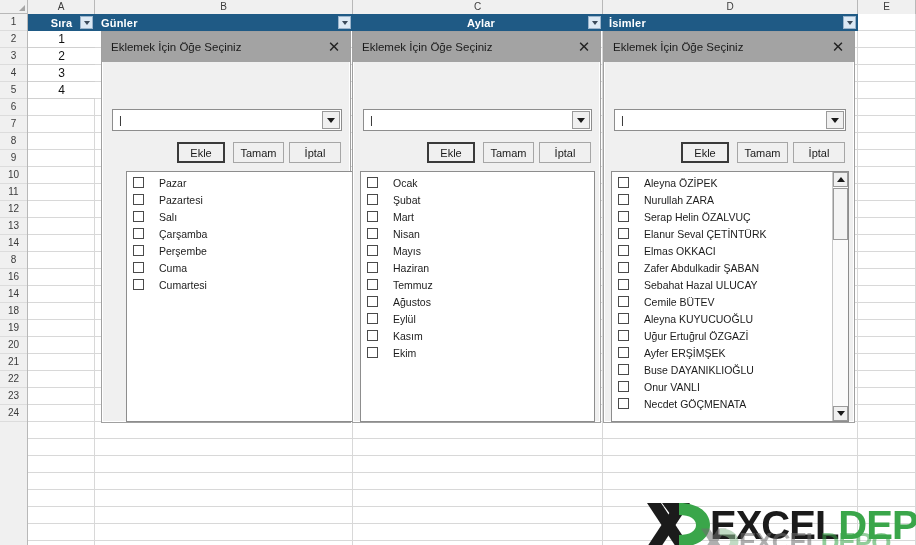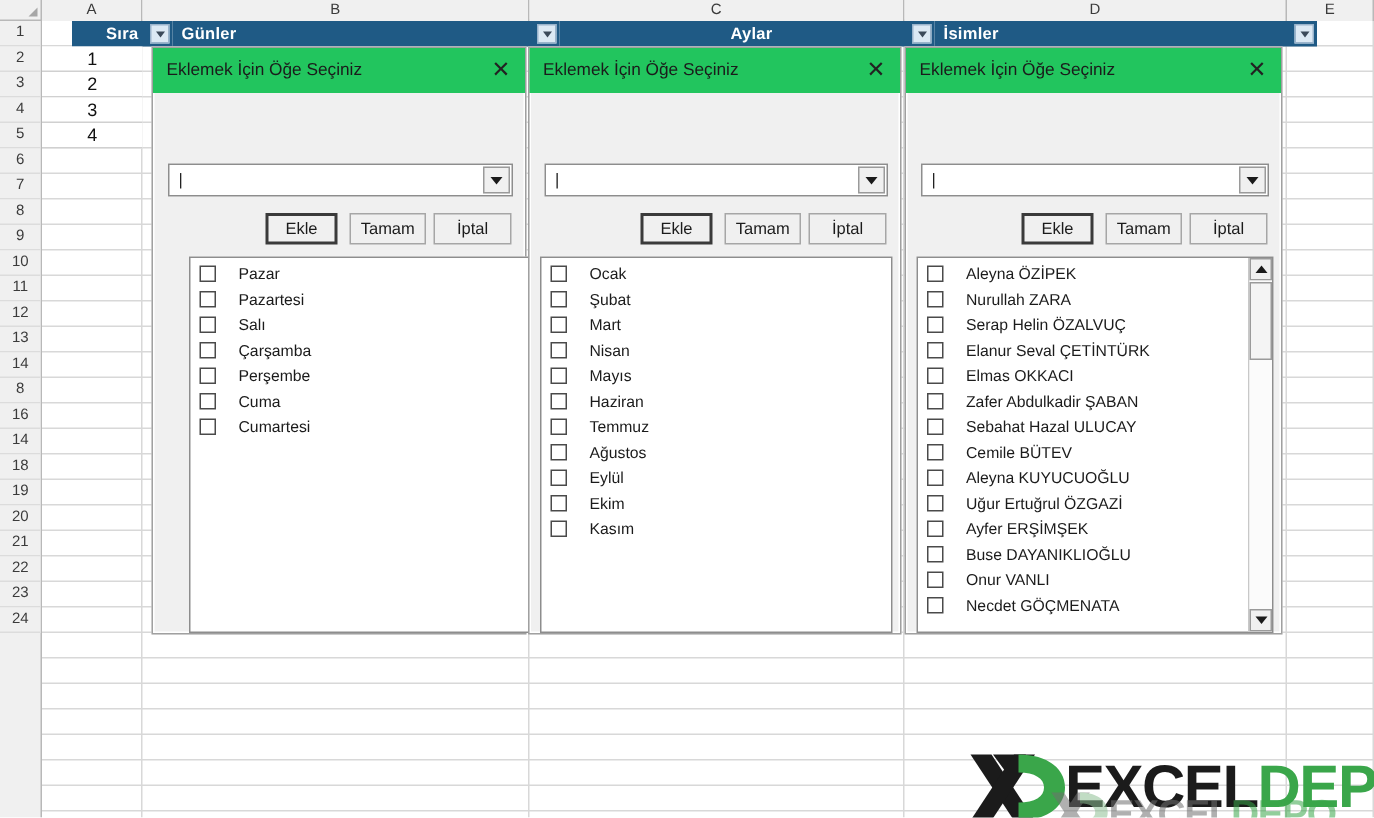--- a/index.html
+++ b/index.html
@@ -83,21 +83,20 @@
   
   .tbl-header {
     position: absolute;
     height: 17px;
     background: #1f5a85;
     color: #ffffff;
     font-size: 11px;
     font-weight: bold;
     display: flex;
     align-items: center;
-    margin-left: 20px;
   }
   .tbl-header.sira {
     justify-content: center;
     font-size: 11px;
   }
   .tbl-header .lbl { padding-left: 6px; letter-spacing: .2px; }
   .filter-btn {
     position: absolute;
     right: 2px; top: 2px;
     width: 13px; height: 13px;
@@ -128,21 +127,21 @@
   .panel {
     position: absolute;
     background: #f0f0f0;
     border: 1px solid #a0a0a0;
     box-shadow: 0 0 0 1px #ffffff inset;
   }
   .panel-title {
     position: absolute;
     left: 0; top: 0; right: 0;
     height: 30px;
-    background: #22c55e;
+    background: #a3a3a3;
     display: flex;
     align-items: center;
     padding-left: 9px;
     font-size: 11.5px;
     color: #1b1b1b;
   }
   .panel-close {
     position: absolute;
     right: 7px; top: 6px;
     width: 18px; height: 18px;
@@ -494,25 +493,25 @@
               <div class="listrow">
                 <span class="cb"></span>
                 <span class="txt">Ağustos</span>
               </div>
               <div class="listrow">
                 <span class="cb"></span>
                 <span class="txt">Eylül</span>
               </div>
               <div class="listrow">
                 <span class="cb"></span>
+                <span class="txt">Kasım</span>
+              </div>
+              <div class="listrow">
+                <span class="cb"></span>
                 <span class="txt">Ekim</span>
-              </div>
-              <div class="listrow">
-                <span class="cb"></span>
-                <span class="txt">Kasım</span>
               </div>
             </div>
           </div>
         </div>
         <div class="panel" style="left: 575px; top: 17px; width: 252px; height: 392px;">
           <div class="panel-title">
             <span>Eklemek İçin Öğe Seçiniz</span>
           </div>
           <div class="panel-close">✕</div>
           <div class="combo" style="left: 10px; top: 77px; width: 232px;">

